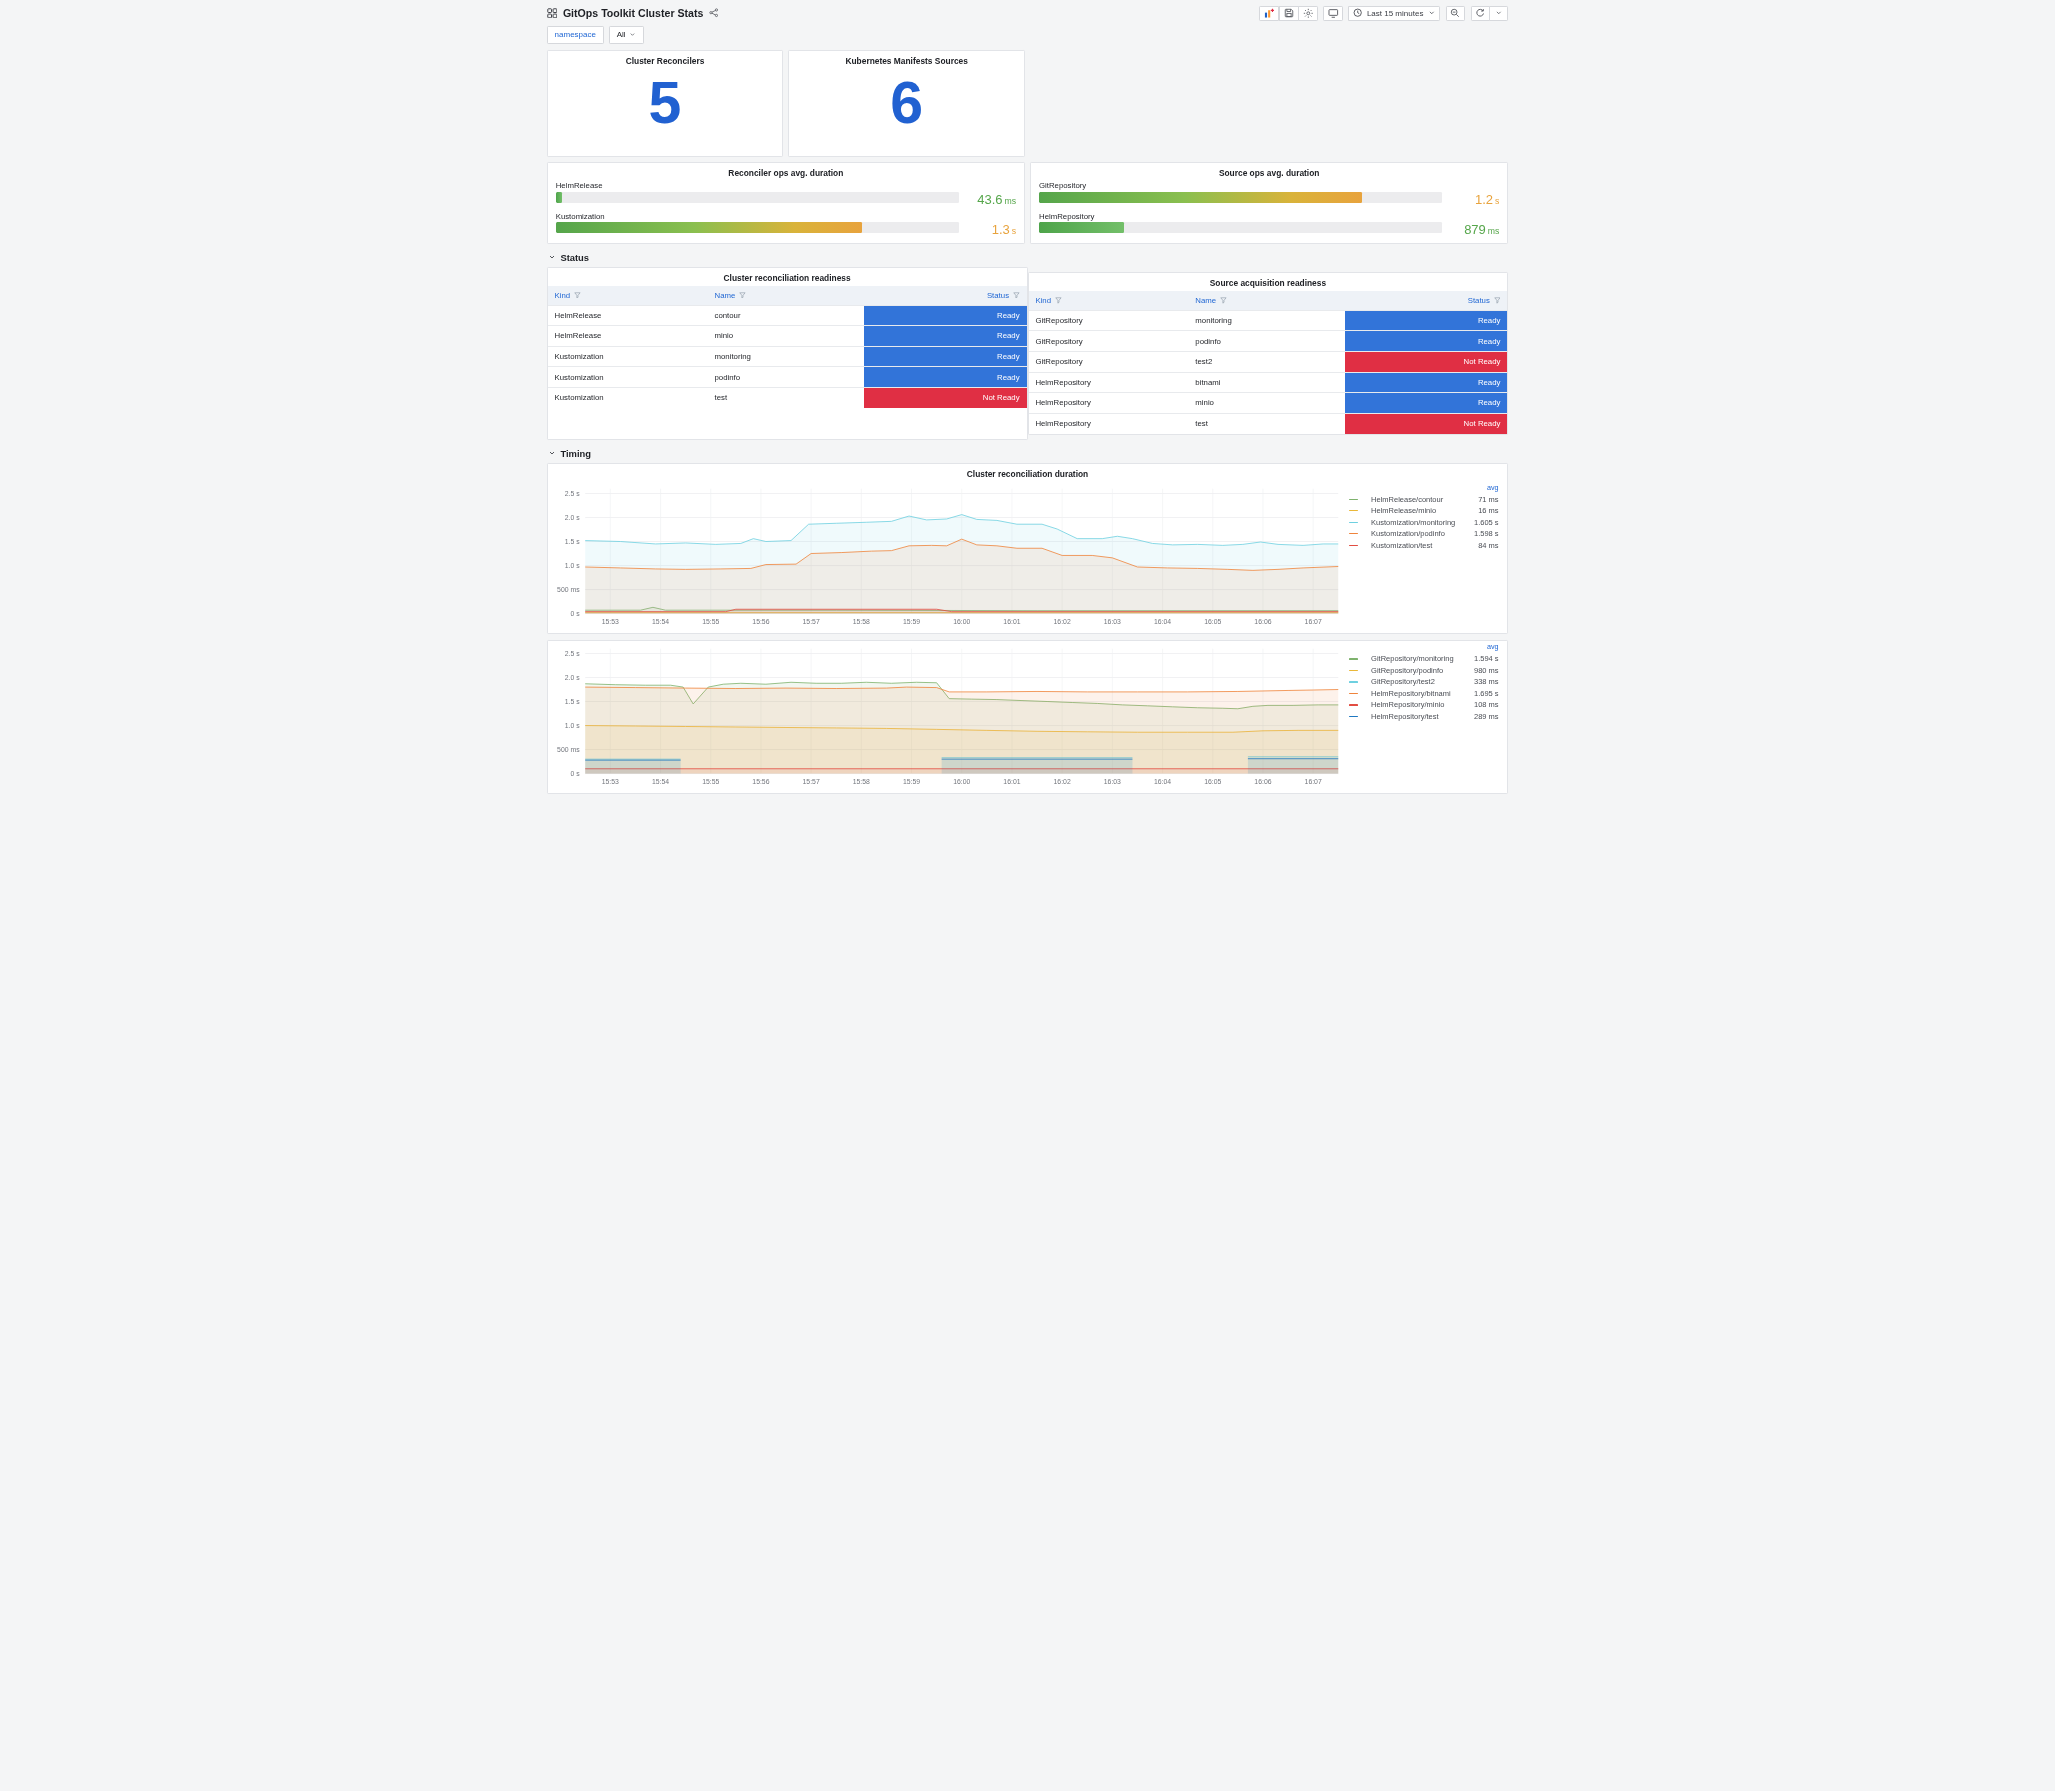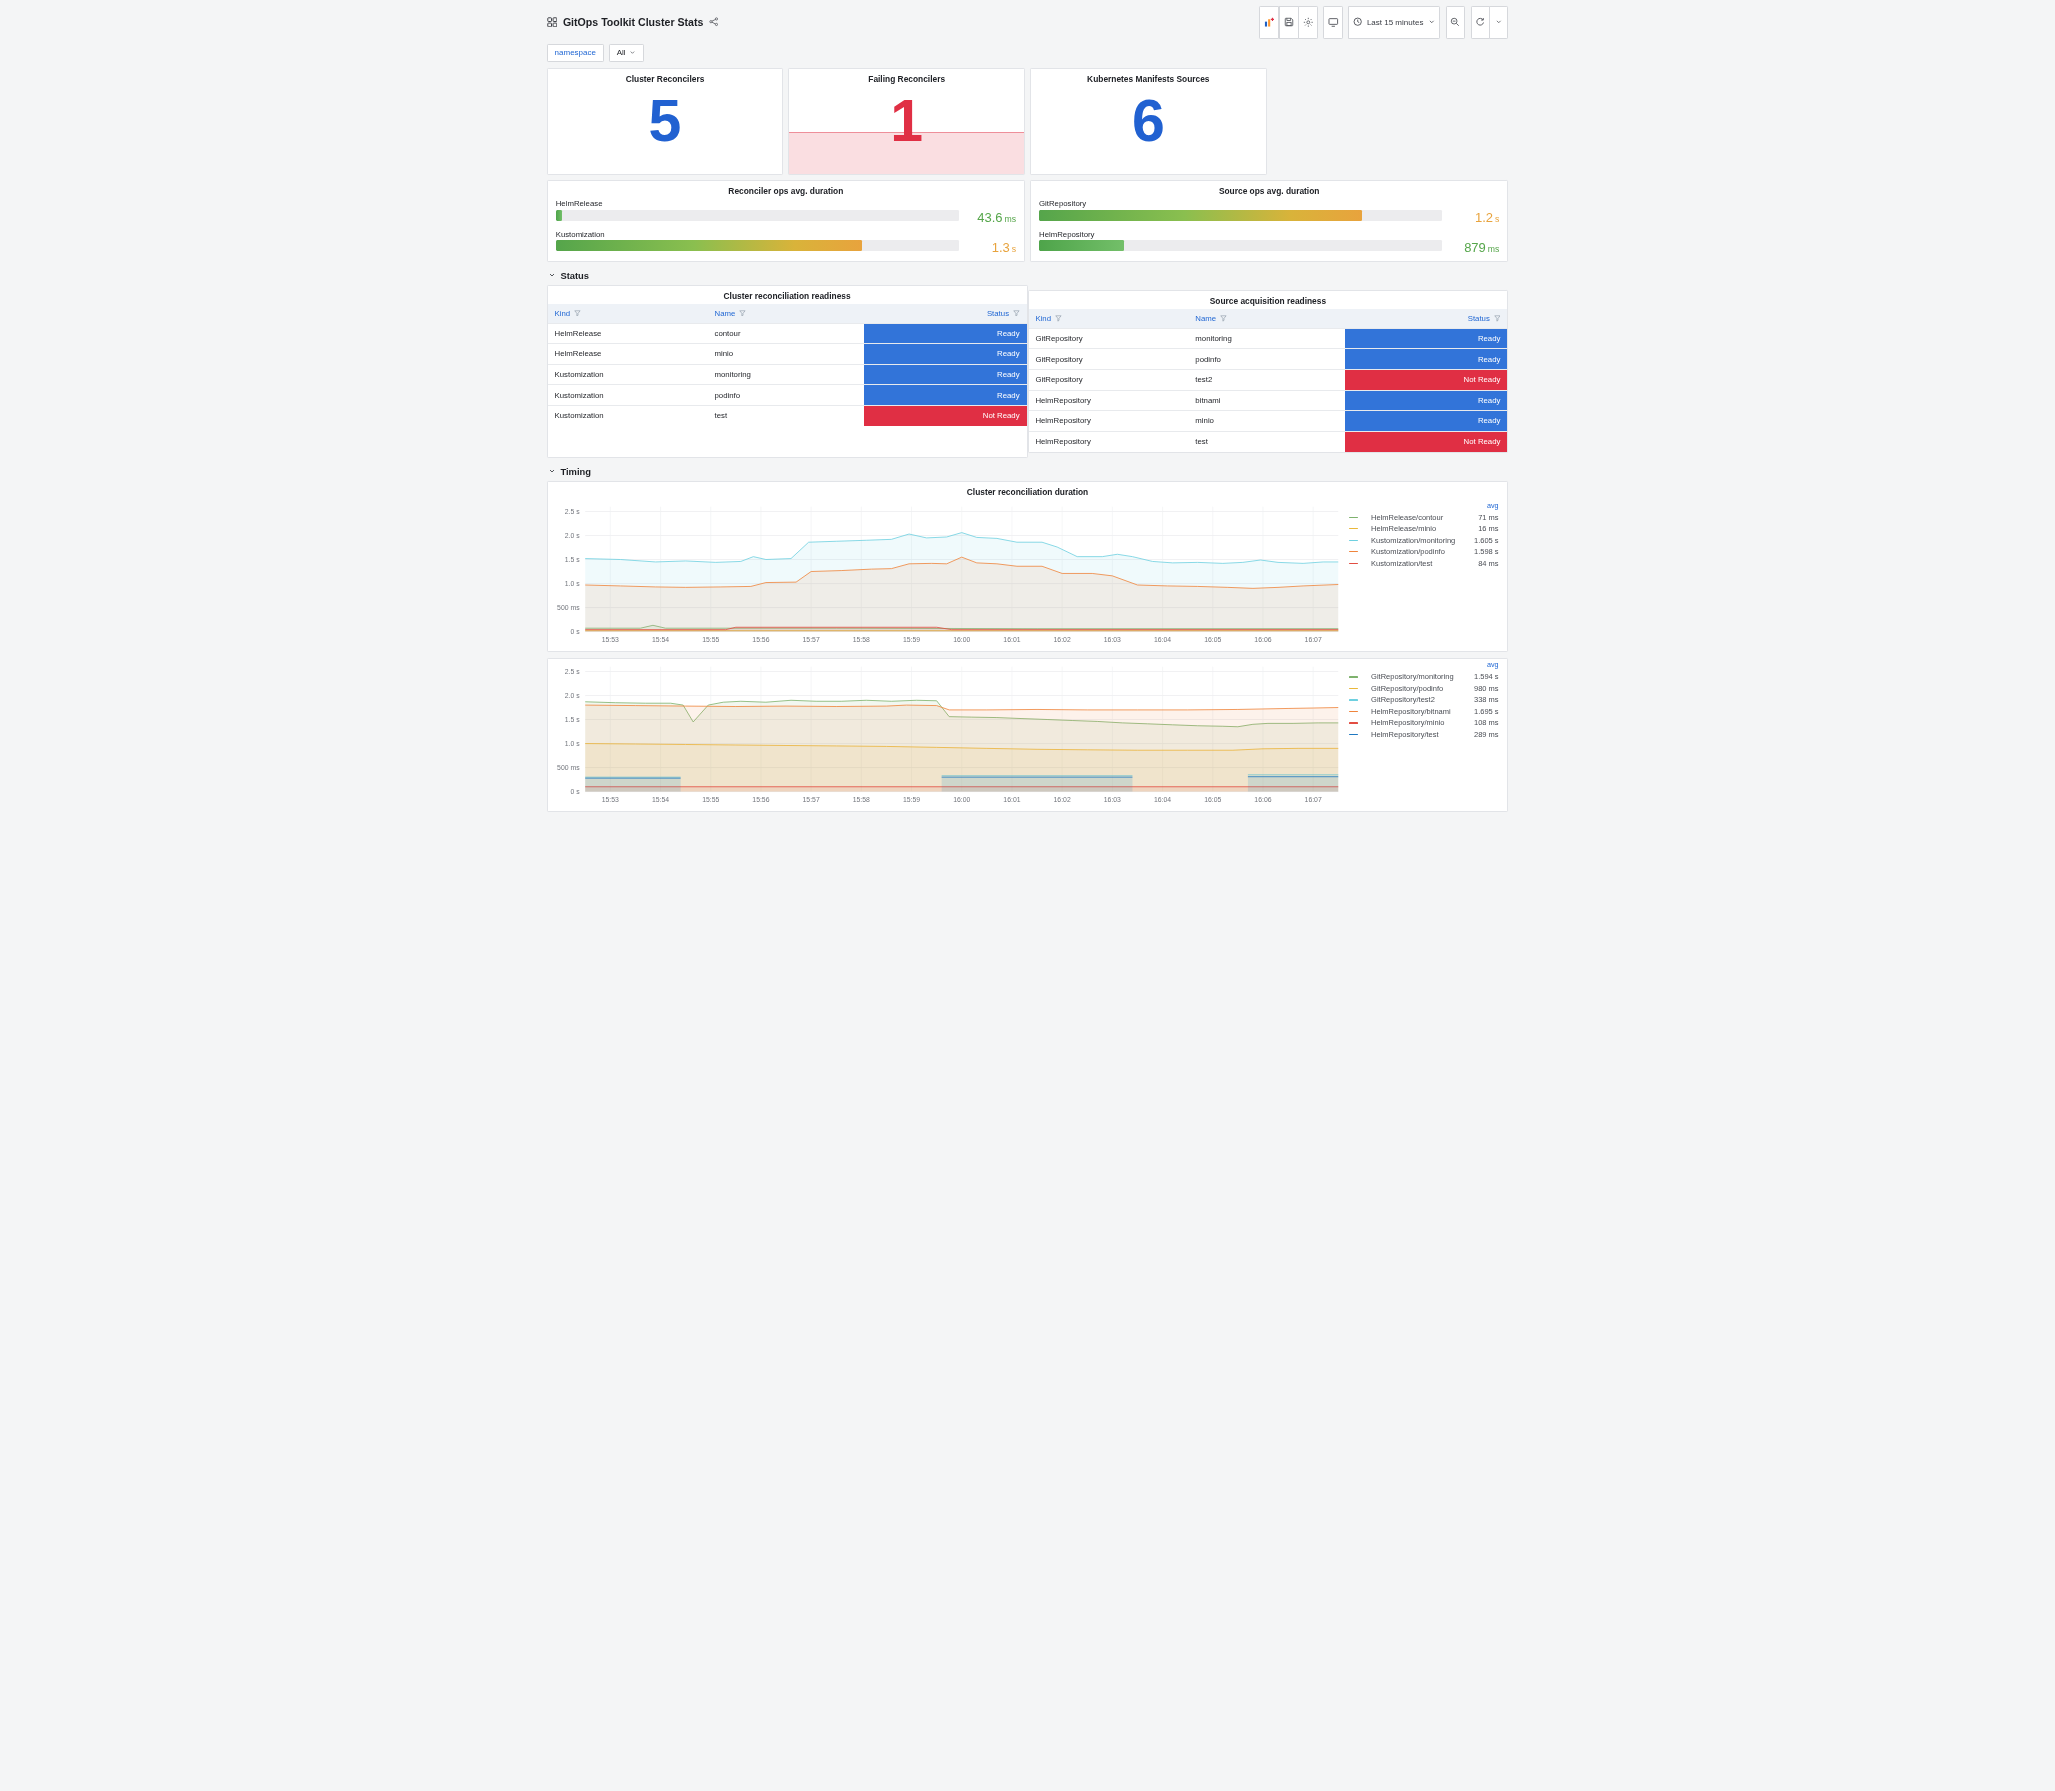--- a/index.html
+++ b/index.html
@@ -8,21 +8,21 @@
     --panel-border:#e2e4e8; --text:#24262b; --muted:#73767d;
   }
   *{box-sizing:border-box;}
   body{margin:0;background:#f4f5f6;font-family:"Liberation Sans",sans-serif;color:var(--text);}
   .page{max-width:974px;margin:0 auto;padding:1.2px 0 8.7px;}
 
   
   .topbar{display:flex;align-items:center;gap:5.6px;padding:4.4px 6.2px 3.1px;}
   .tb-title{font-size:10.6px;font-weight:600;color:#1d1f24;}
   .tb-right{margin-left:auto;display:flex;align-items:center;gap:5.6px;}
-  .iconbtn{height:33px;min-width:19px;display:flex;align-items:center;justify-content:center;
+  .iconbtn{height:15px;min-width:19px;display:flex;align-items:center;justify-content:center;
     background:#fff;border:0.6px solid #d6d8dc;border-radius:1.2px;cursor:pointer;color:#55585e;padding:0 3.7px;}
   .btn-group{display:flex;}
   .btn-group .iconbtn{border-radius:0;}
   .btn-group .iconbtn:first-child{border-radius:1.2px 0 0 1.2px;}
   .btn-group .iconbtn:last-child{border-radius:0 1.2px 1.2px 0;margin-left:-0.6px;}
   .timepicker{gap:4.4px;font-size:8px;font-weight:500;color:#3a3d44;}
   .plainicon{display:flex;align-items:center;justify-content:center;}
   svg.ic{display:block;}
 
   
@@ -200,25 +200,20 @@
         </svg>
     </span>
   </div>
 
   <div class="grid-stats">
     <div class="panel stat-panel ok">
       <div class="panel-title">Cluster Reconcilers</div>
 
       <div class="stat-value" style="color: rgb(33, 97, 209);">5</div>
     </div>
-    <div class="panel stat-panel alert">
-      <div class="panel-title">Failing Reconcilers</div>
-      <div class="stat-fill"></div>
-      <div class="stat-value" style="color: rgb(224, 47, 68);">1</div>
-    </div>
     <div class="panel stat-panel ok">
       <div class="panel-title">Kubernetes Manifests Sources</div>
 
       <div class="stat-value" style="color: rgb(33, 97, 209);">6</div>
     </div>
   </div>
 
   <div class="grid-2">
     <div class="panel gauge-panel">
       <div class="panel-title">Reconciler ops avg. duration</div>

